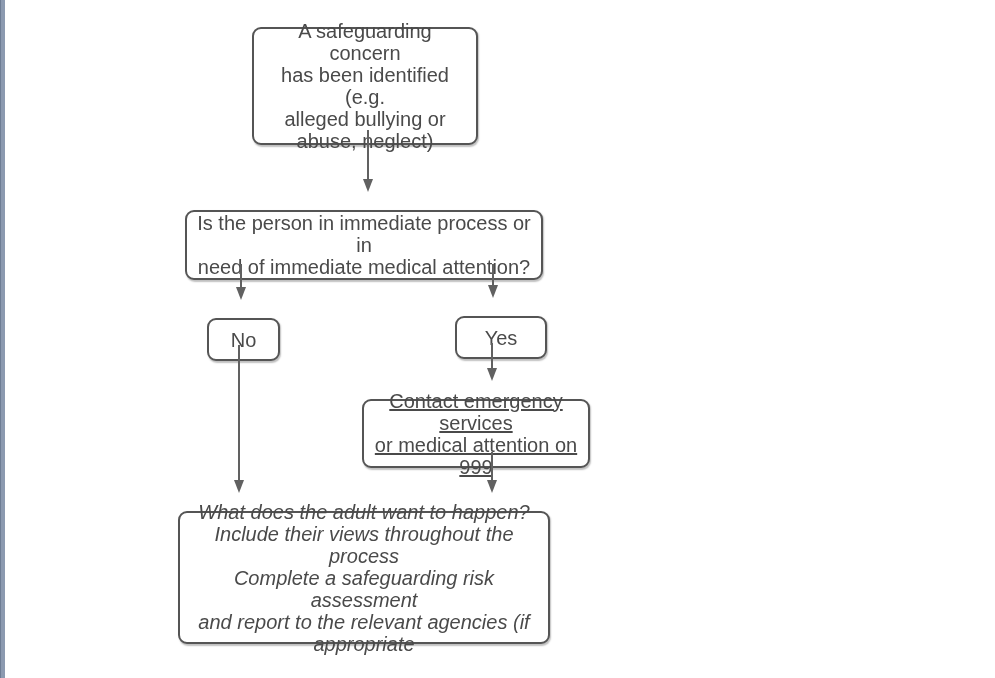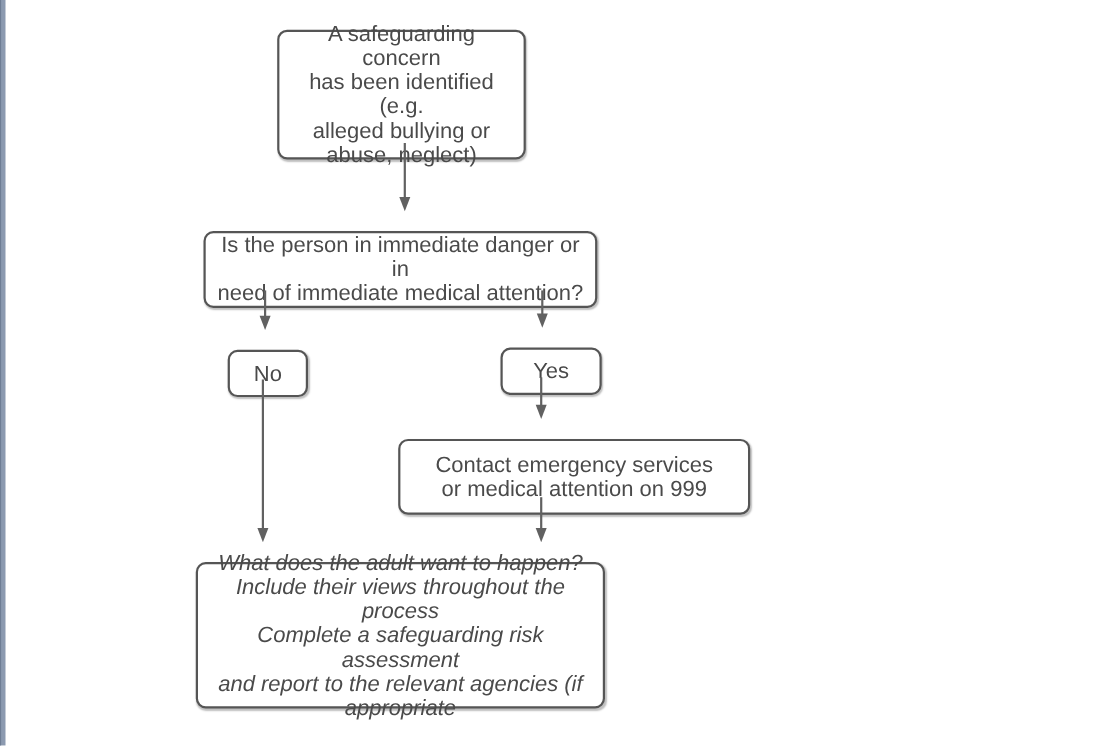--- a/index.html
+++ b/index.html
@@ -64,28 +64,28 @@
 
 <div id="canvas">
 
   <div class="left-strip"></div>
 
   <div class="node" style="left: 252px; top: 11px; width: 226px; height: 118px;">A safeguarding concern
 has been identified (e.g.
 alleged bullying or
 abuse, neglect)</div>
 
-  <div class="node" style="left: 185px; top: 194px; width: 358px; height: 70px;">Is the person in immediate danger or in
+  <div class="node" style="left: 185px; top: 194px; width: 358px; height: 70px;">Is the person in immediate process or in
 need of immediate medical attention?</div>
 
   <div class="node" style="left: 207px; top: 302px; width: 73px; height: 43px; text-align: right;">No</div>
 
   <div class="node" style="left: 455px; top: 300px; width: 92px; height: 43px;">Yes</div>
 
-  <div class="node" style="left: 362px; top: 383px; width: 320px; height: 69px;">Contact emergency services
+  <div class="node" style="left: 362px; top: 383px; width: 228px; height: 69px; text-decoration: underline;">Contact emergency services
 or medical attention on 999</div>
 
   <div class="node" style="left: 178px; top: 495px; width: 372px; height: 133px; font-style: italic;">What does the adult want to happen?
 Include their views throughout the process
 Complete a safeguarding risk assessment
 and report to the relevant agencies (if
 appropriate</div>
 
   <div class="edge" style="left: 362px; top: 130px; height: 62px;">
     <div class="line" style="height: 52px;"></div>

